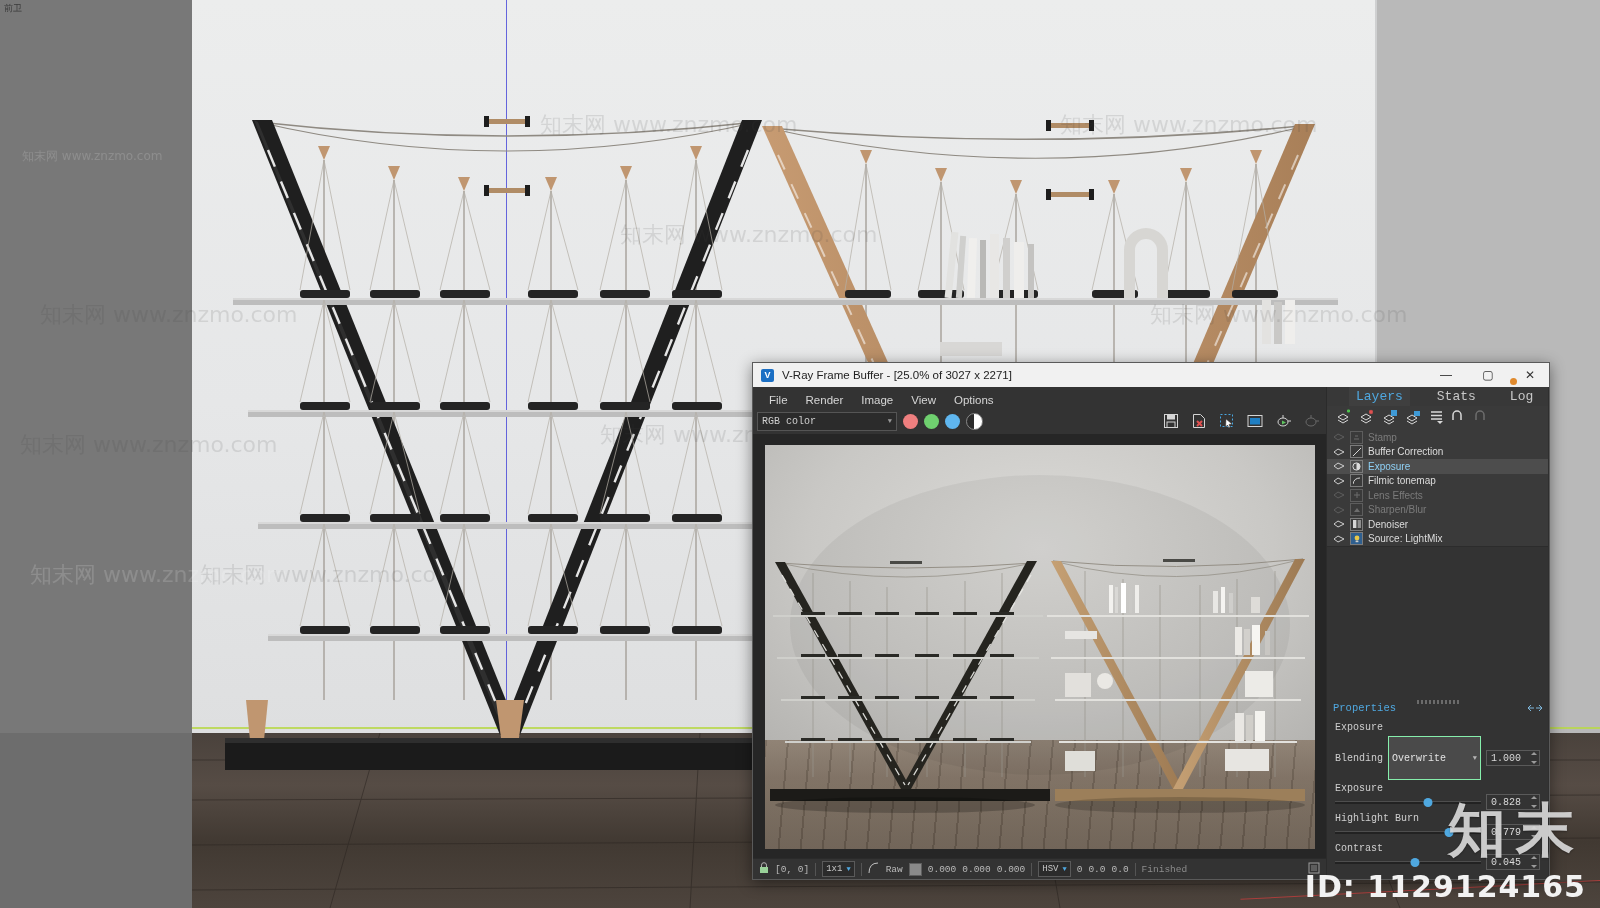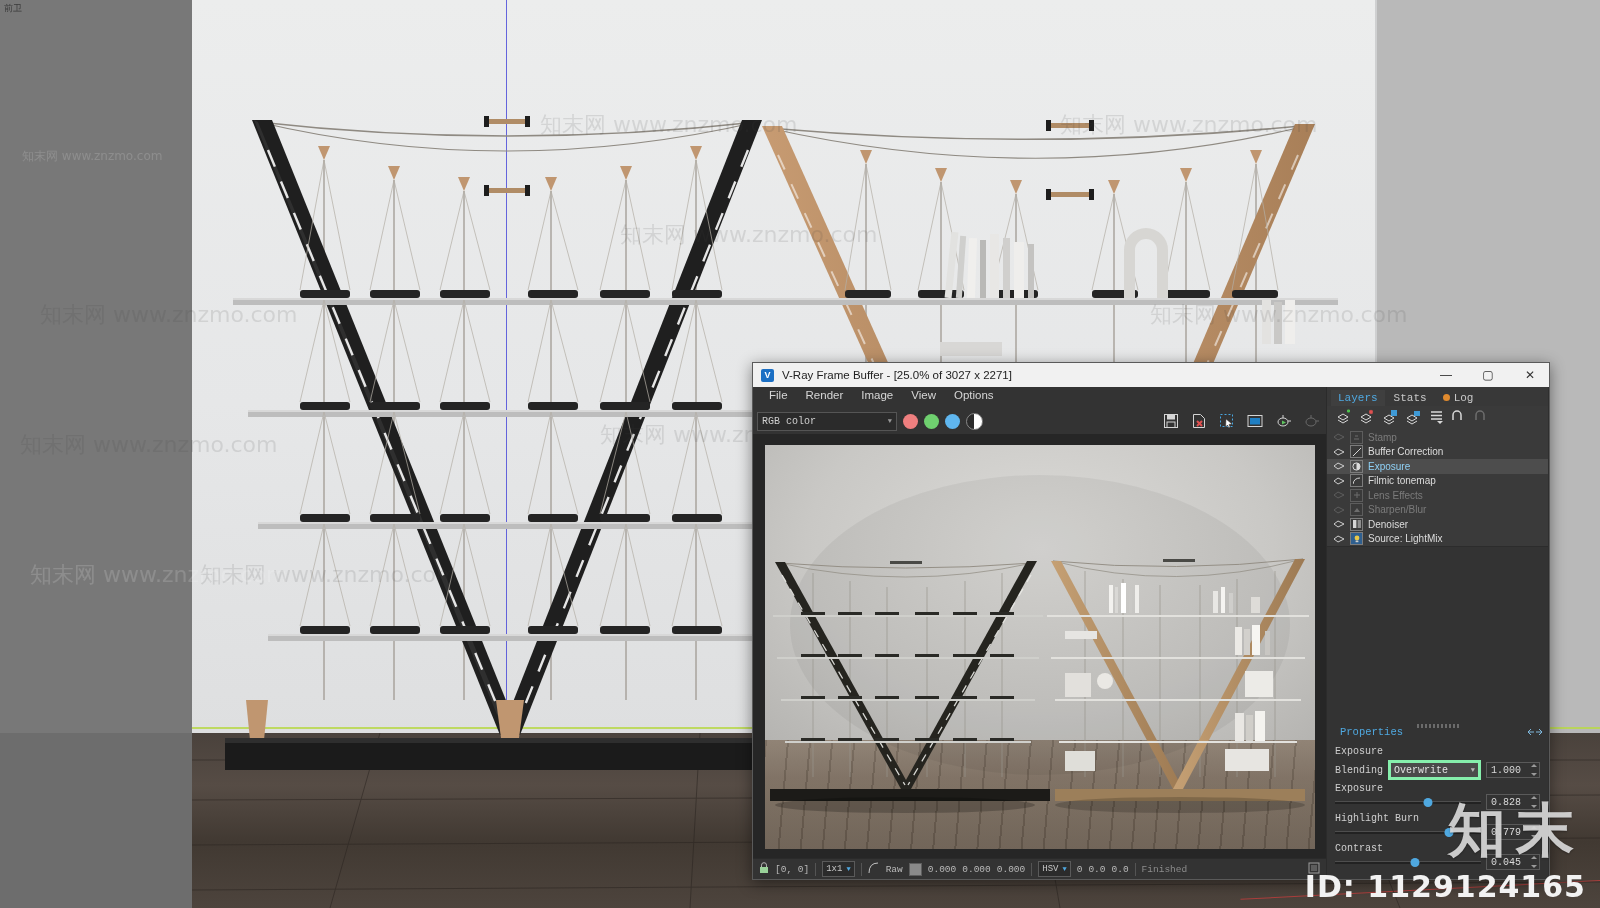--- a/index.html
+++ b/index.html
@@ -26,21 +26,21 @@
        background:#3a3a3a;border:1px solid #5a5a5a;box-shadow:0 3px 14px rgba(0,0,0,.45);
        display:flex;flex-direction:column;}
   .vfb-title{height:24px;background:#f1f1f1;display:flex;align-items:center;gap:8px;padding:0 2px 0 8px;}
   .vfb-logo{width:13px;height:13px;background:#1b6fc4;border-radius:2px;color:#fff;font-size:9px;
             display:flex;align-items:center;justify-content:center;font-weight:bold;}
   .vfb-title-text{font-size:11.5px;color:#222;flex:1;white-space:nowrap;}
   .wbtn{width:34px;height:23px;display:flex;align-items:center;justify-content:center;color:#333;font-size:12px;}
 
   .vfb-body{flex:1;display:flex;min-height:0;background:#2f2f2f;}
   .vfb-left{width:573px;display:flex;flex-direction:column;min-width:0;}
-  .vfb-menu{height:21px;background:#333;display:flex;align-items:flex-start;padding-left:8px;gap:2px;}
+  .vfb-menu{height:21px;background:#333;display:flex;align-items:flex-end;padding-left:8px;gap:2px;}
   .vfb-menu span{font-size:11.5px;color:#d6d6d6;padding:2px 8px;}
 
   .vfb-toolbar{height:26px;background:#333;display:flex;align-items:center;padding:0 4px;gap:6px;}
   .chan-select{width:130px;height:17px;background:#2b2b2b;border:1px solid #555;color:#cfcfcf;
                font-family:"Liberation Mono",monospace;font-size:10px;display:flex;align-items:center;
                padding:0 4px;justify-content:space-between;}
   .chan-select .car{font-size:7px;color:#9a9a9a;}
   .dot{width:15px;height:15px;border-radius:50%;}
   .dot.r{background:#ef7f7f;} .dot.g{background:#6fd06f;} .dot.b{background:#5fb6ef;}
   .dot.half{background:linear-gradient(90deg,#2b2b2b 50%,#ffffff 50%);border:1px solid #888;}
@@ -63,21 +63,21 @@
   .st-txt.dim{color:#8d8d8d;}
   .st-sep{width:1px;height:13px;background:#545454;}
   .st-combo{height:14px;background:#2b2b2b;border:1px solid #5a5a5a;display:flex;align-items:center;
             padding:0 3px;gap:4px;font-family:"Liberation Mono",monospace;font-size:9px;color:#c6c6c6;}
   .st-combo .car{color:#4fa8e0;font-size:7px;}
   .st-swatch{width:11px;height:11px;background:#8a8a8a;border:1px solid #5e5e5e;}
 
   
   .vfb-right{width:221px;background:#383838;display:flex;flex-direction:column;border-left:1px solid #2b2b2b;}
   .dock-tabs{height:19px;display:flex;align-items:flex-end;background:#383838;padding-left:4px;gap:2px;}
-  .dock-tab{font-size:11px;font-family:"Liberation Mono",monospace;padding:2px 7px 2px;color:#c9c9c9;}
+  .dock-tab{font-size:13px;font-family:"Liberation Mono",monospace;padding:2px 7px 2px;color:#c9c9c9;margin-left:18px;}
   .dock-tab.active{color:#4fa8e0;background:#3f3f3f;}
   .dock-tab .bullet{display:inline-block;width:7px;height:7px;border-radius:50%;background:#e08a2e;margin-right:4px;}
 
   .layer-toolbar{height:22px;background:#3a3a3a;display:flex;align-items:center;gap:6px;padding:0 8px;}
   .lt-ico{width:17px;height:17px;display:flex;align-items:center;justify-content:center;}
 
   .layer-list{flex:0 0 auto;background:#3a3a3a;padding:2px 0 0;}
   .layer-row{height:14.5px;display:flex;align-items:center;gap:5px;padding:0 6px;}
   .layer-row.selected{background:#4d4d4d;}
   .lr-eye{width:12px;display:flex;justify-content:center;}
@@ -85,27 +85,27 @@
   .lr-label{font-size:10px;color:#dcdcdc;}
   .layer-row.disabled .lr-label{color:#7b7b7b;}
   .layer-row.selected .lr-label{color:#8fd0f5;}
 
   .layer-fill{flex:1;background:#333;border-top:1px solid #2c2c2c;position:relative;}
   .grip{position:absolute;left:50%;top:3px;transform:translateX(-50%);width:42px;height:4px;
         background:repeating-linear-gradient(90deg,#6b6b6b 0 2px,transparent 2px 4px);}
 
   .props{background:#333;padding:0 0 6px;position:relative;}
   .props-head{display:flex;align-items:center;justify-content:space-between;padding:2px 6px 3px;}
-  .props-title{font-family:"Liberation Mono",monospace;font-size:10.5px;color:#4fa8e0;margin-left:7px;}
+  .props-title{font-family:"Liberation Mono",monospace;font-size:10.5px;color:#4fa8e0;}
   .props-name{font-family:"Liberation Mono",monospace;font-size:10px;color:#cdcdcd;padding:2px 8px 3px;}
   .prow{padding:0 8px;margin-bottom:3px;}
   .prow-line{display:flex;align-items:center;gap:5px;}
   .plabel{font-family:"Liberation Mono",monospace;font-size:10px;color:#cfcfcf;}
-  .pcombo{flex:1;height:14px;background:#4a4a4a;border:3px solid #86efac;display:flex;align-items:center;
-          justify-content:space-between;padding:0 3px;font-family:"Liberation Mono",monospace;
+  .pcombo{flex:1;height:14px;background:#4a4a4a;border:1px solid #86efac;display:flex;align-items:center;
+          justify-content:space-between;padding:14px 3px;font-family:"Liberation Mono",monospace;
           font-size:10px;color:#e2e2e2;}
   .pcombo .car{font-size:7px;color:#b5b5b5;}
   .pnum{width:48px;height:14px;background:#333;border:1px solid #5a5a5a;
         font-family:"Liberation Mono",monospace;font-size:10px;color:#d9d9d9;
         display:flex;align-items:center;padding-left:4px;position:relative;}
   .spin{position:absolute;right:1px;top:1px;bottom:1px;width:8px;display:flex;flex-direction:column;
         justify-content:space-between;align-items:center;}
   .spin i{display:block;width:0;height:0;border-left:3px solid transparent;border-right:3px solid transparent;}
   .spin i.up{border-bottom:3px solid #9a9a9a;}
   .spin i.dn{border-top:3px solid #9a9a9a;}

